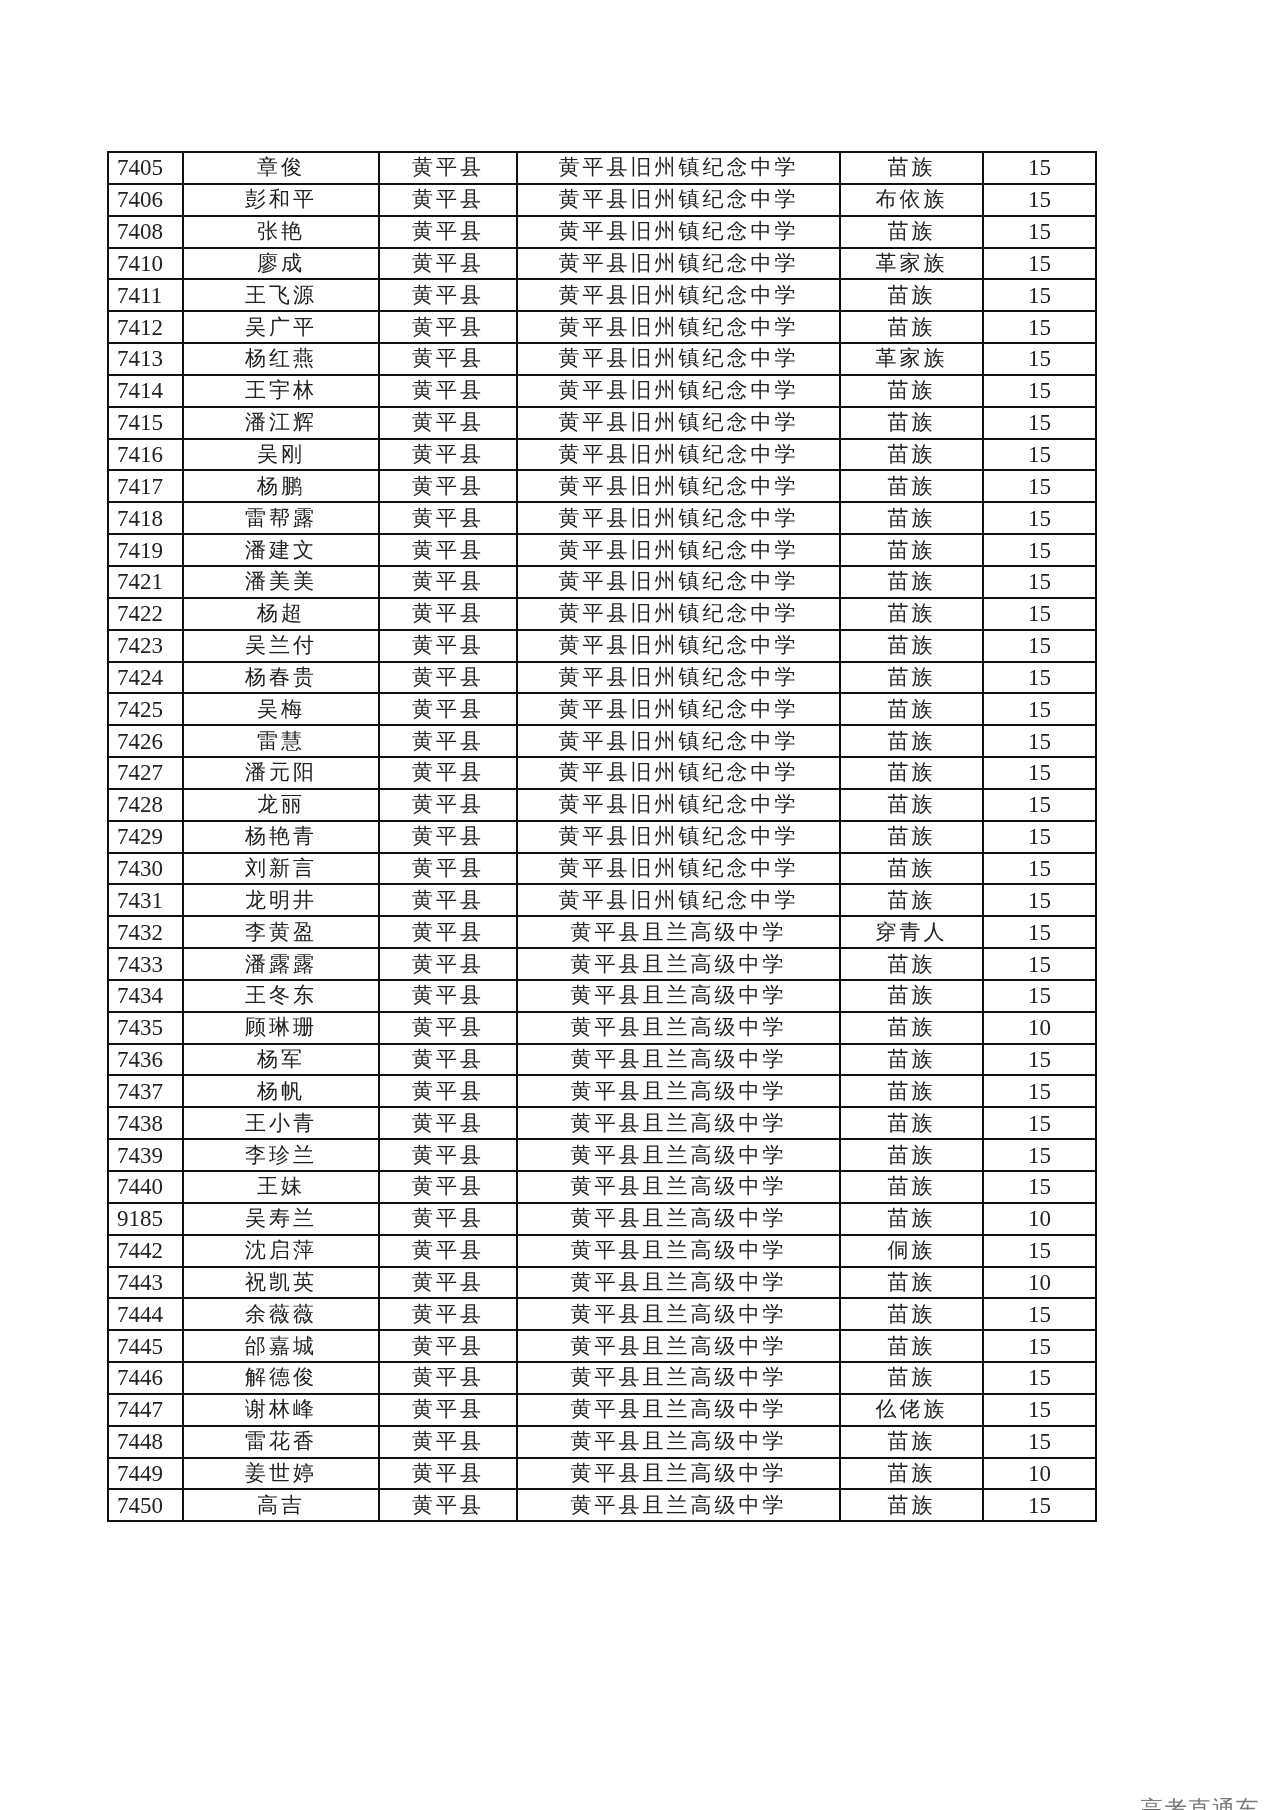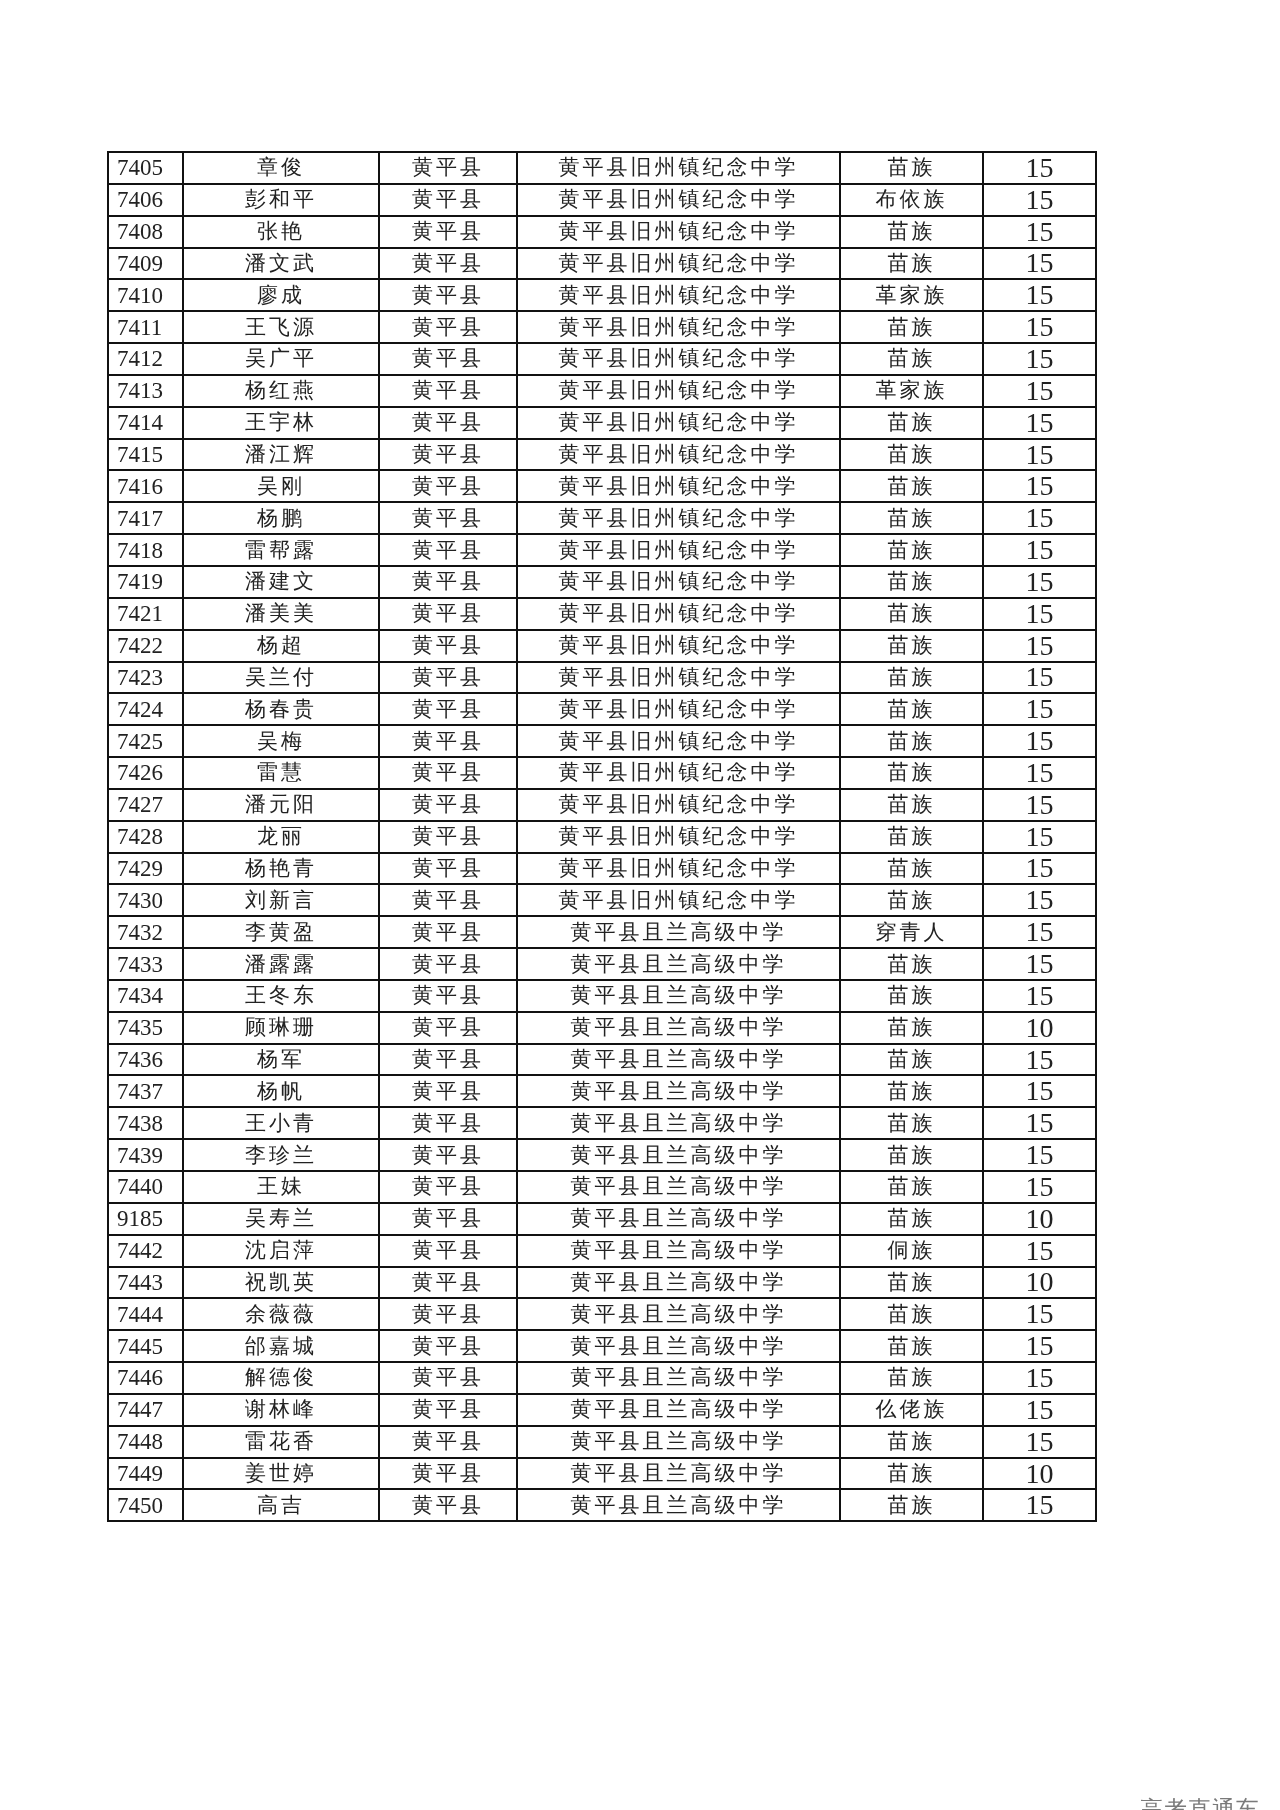--- a/index.html
+++ b/index.html
@@ -20,21 +20,21 @@
     font-family: "DejaVu Serif", "Liberation Serif", serif;
     font-size: 21px;
     color: #222;
     text-align: center;
     vertical-align: middle;
     white-space: nowrap;
     overflow: hidden;
     line-height: 1;
   }
   table.roster td.c-id { text-align: left; padding-left: 8px; font-family: "Liberation Serif", "DejaVu Serif", serif; font-size: 23px; }
-  table.roster td.c-score { font-family: "Liberation Serif", "DejaVu Serif", serif; font-size: 28px; border-radius: 14px; }
+  table.roster td.c-score { font-family: "Liberation Serif", "DejaVu Serif", serif; font-size: 23px; border-radius: 14px; }
   table.roster td.c-name, table.roster td.c-county, table.roster td.c-school, table.roster td.c-eth { letter-spacing: 3px; }
   .watermark {
     position: absolute;
     left: 1140px; top: 1756px;
     font-family: "DejaVu Sans", "Liberation Sans", sans-serif;
     font-size: 23px;
     color: #7a7a7a;
     letter-spacing: 1px;
   }
 </style>
@@ -70,28 +70,20 @@
   </tr>
         <tr>
     <td class="c-id">7408</td>
     <td class="c-name">张艳</td>
     <td class="c-county">黄平县</td>
     <td class="c-school">黄平县旧州镇纪念中学</td>
     <td class="c-eth">苗族</td>
     <td class="c-score">15</td>
   </tr>
         <tr>
-    <td class="c-id">7409</td>
-    <td class="c-name">潘文武</td>
-    <td class="c-county">黄平县</td>
-    <td class="c-school">黄平县旧州镇纪念中学</td>
-    <td class="c-eth">苗族</td>
-    <td class="c-score">15</td>
-  </tr>
-        <tr>
     <td class="c-id">7410</td>
     <td class="c-name">廖成</td>
     <td class="c-county">黄平县</td>
     <td class="c-school">黄平县旧州镇纪念中学</td>
     <td class="c-eth">革家族</td>
     <td class="c-score">15</td>
   </tr>
         <tr>
     <td class="c-id">7411</td>
     <td class="c-name">王飞源</td>
@@ -232,20 +224,28 @@
     <td class="c-id">7429</td>
     <td class="c-name">杨艳青</td>
     <td class="c-county">黄平县</td>
     <td class="c-school">黄平县旧州镇纪念中学</td>
     <td class="c-eth">苗族</td>
     <td class="c-score">15</td>
   </tr>
         <tr>
     <td class="c-id">7430</td>
     <td class="c-name">刘新言</td>
+    <td class="c-county">黄平县</td>
+    <td class="c-school">黄平县旧州镇纪念中学</td>
+    <td class="c-eth">苗族</td>
+    <td class="c-score">15</td>
+  </tr>
+        <tr>
+    <td class="c-id">7431</td>
+    <td class="c-name">龙明井</td>
     <td class="c-county">黄平县</td>
     <td class="c-school">黄平县旧州镇纪念中学</td>
     <td class="c-eth">苗族</td>
     <td class="c-score">15</td>
   </tr>
         <tr>
     <td class="c-id">7432</td>
     <td class="c-name">李黄盈</td>
     <td class="c-county">黄平县</td>
     <td class="c-school">黄平县且兰高级中学</td>

